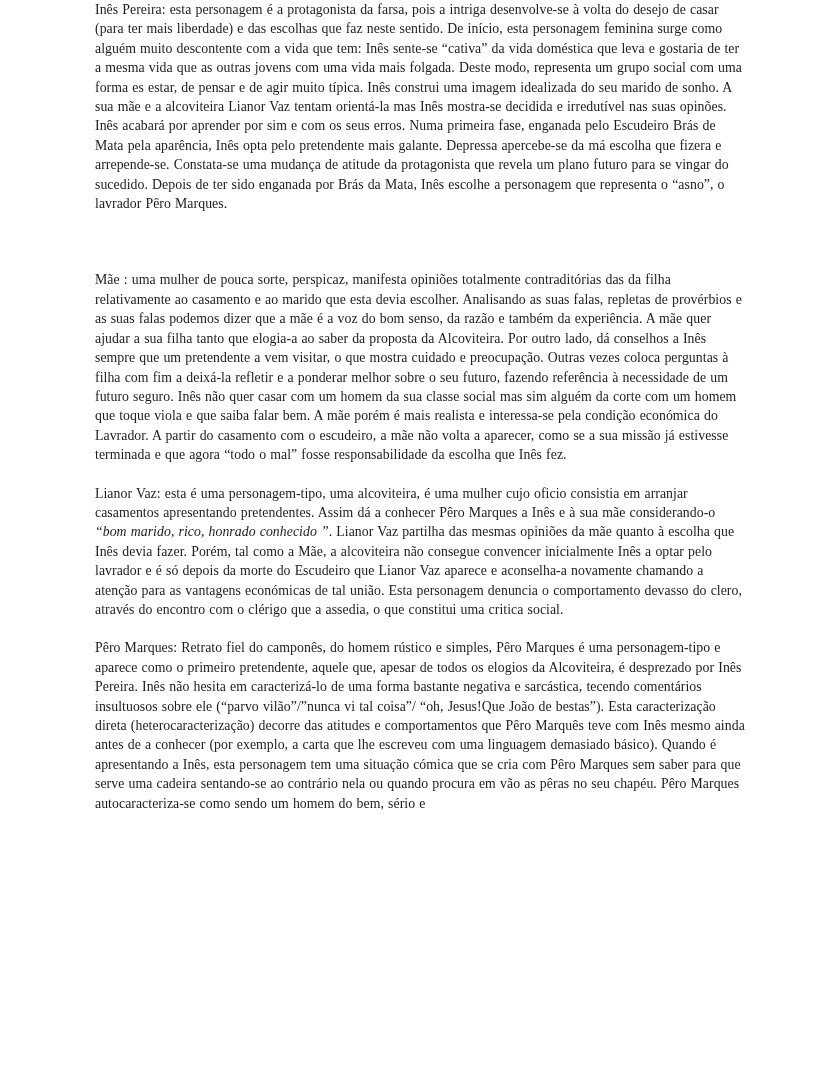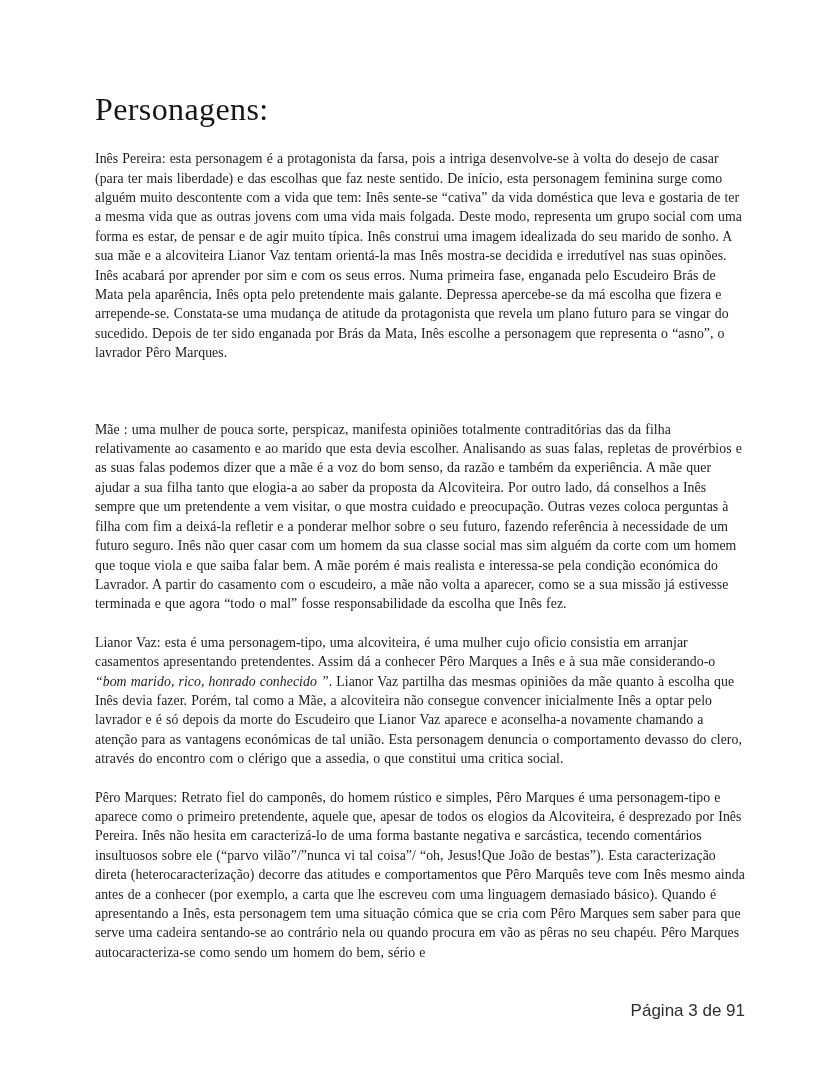--- a/index.html
+++ b/index.html
@@ -52,26 +52,24 @@
     font-size: 17px;
     color: #2d2d2d;
   }
 </style>
 </head>
 <body>
 
 <div class="page">
   <div class="content">
 
-    <h1 class="doc-title">Personagens:</h1>
 
     <p class="body-par gap-after">Inês Pereira: esta personagem é a protagonista da farsa, pois a intriga desenvolve-se à volta do desejo de casar (para ter mais liberdade) e das escolhas que faz neste sentido. De início, esta personagem feminina surge como alguém muito descontente com a vida que tem: Inês sente-se “cativa” da vida doméstica que leva e gostaria de ter a mesma vida que as outras jovens com uma vida mais folgada. Deste modo, representa um grupo social com uma forma es estar, de pensar e de agir muito típica. Inês construi uma imagem idealizada do seu marido de sonho. A sua mãe e a alcoviteira Lianor Vaz tentam orientá-la mas Inês mostra-se decidida e irredutível nas suas opinões. Inês acabará por aprender por sim e com os seus erros. Numa primeira fase, enganada pelo Escudeiro Brás de Mata pela aparência, Inês opta pelo pretendente mais galante. Depressa apercebe-se da má escolha que fizera e arrepende-se. Constata-se uma mudança de atitude da protagonista que revela um plano futuro para se vingar do sucedido. Depois de ter sido enganada por Brás da Mata, Inês escolhe a personagem que representa o “asno”, o lavrador Pêro Marques.</p>
 
     <p class="body-par">Mãe : uma mulher de pouca sorte, perspicaz, manifesta opiniões totalmente contraditórias das da filha relativamente ao casamento e ao marido que esta devia escolher. Analisando as suas falas, repletas de provérbios e as suas falas podemos dizer que a mãe é a voz do bom senso, da razão e também da experiência. A mãe quer ajudar a sua filha tanto que elogia-a ao saber da proposta da Alcoviteira. Por outro lado, dá conselhos a Inês sempre que um pretendente a vem visitar, o que mostra cuidado e preocupação. Outras vezes coloca perguntas à filha com fim a deixá-la refletir e a ponderar melhor sobre o seu futuro, fazendo referência à necessidade de um futuro seguro. Inês não quer casar com um homem da sua classe social mas sim alguém da corte com um homem que toque viola e que saiba falar bem. A mãe porém é mais realista e interessa-se pela condição económica do Lavrador. A partir do casamento com o escudeiro, a mãe não volta a aparecer, como se a sua missão já estivesse terminada e que agora “todo o mal” fosse responsabilidade da escolha que Inês fez.</p>
 
     <p class="body-par"><span>Lianor Vaz: esta é uma personagem-tipo, uma alcoviteira, é uma mulher cujo oficio consistia em arranjar casamentos apresentando pretendentes. Assim dá a conhecer Pêro Marques a Inês e à sua mãe considerando-o </span><span class="italic">“bom marido, rico, honrado conhecido ”</span><span>. Lianor Vaz partilha das mesmas opiniões da mãe quanto à escolha que Inês devia fazer. Porém, tal como a Mãe, a alcoviteira não consegue convencer inicialmente Inês a optar pelo lavrador e é só depois da morte do Escudeiro que Lianor Vaz aparece e aconselha-a novamente chamando a atenção para as vantagens económicas de tal união. Esta personagem denuncia o comportamento devasso do clero, através do encontro com o clérigo que a assedia, o que constitui uma critica social.</span></p>
 
     <p class="body-par">Pêro Marques: Retrato fiel do camponês, do homem rústico e simples, Pêro Marques é uma personagem-tipo e aparece como o primeiro pretendente, aquele que, apesar de todos os elogios da Alcoviteira, é desprezado por Inês Pereira. Inês não hesita em caracterizá-lo de uma forma bastante negativa e sarcástica, tecendo comentários insultuosos sobre ele (“parvo vilão”/”nunca vi tal coisa”/ “oh, Jesus!Que João de bestas”). Esta caracterização direta (heterocaracterização) decorre das atitudes e comportamentos que Pêro Marquês teve com Inês mesmo ainda antes de a conhecer (por exemplo, a carta que lhe escreveu com uma linguagem demasiado básico). Quando é apresentando a Inês, esta personagem tem uma situação cómica que se cria com Pêro Marques sem saber para que serve uma cadeira sentando-se ao contrário nela ou quando procura em vão as pêras no seu chapéu. Pêro Marques autocaracteriza-se como sendo um homem do bem, sério e</p>
 
   </div>
 
-  <div class="footer">Página 3 de 91</div>
 </div>
 
 </body></html>

